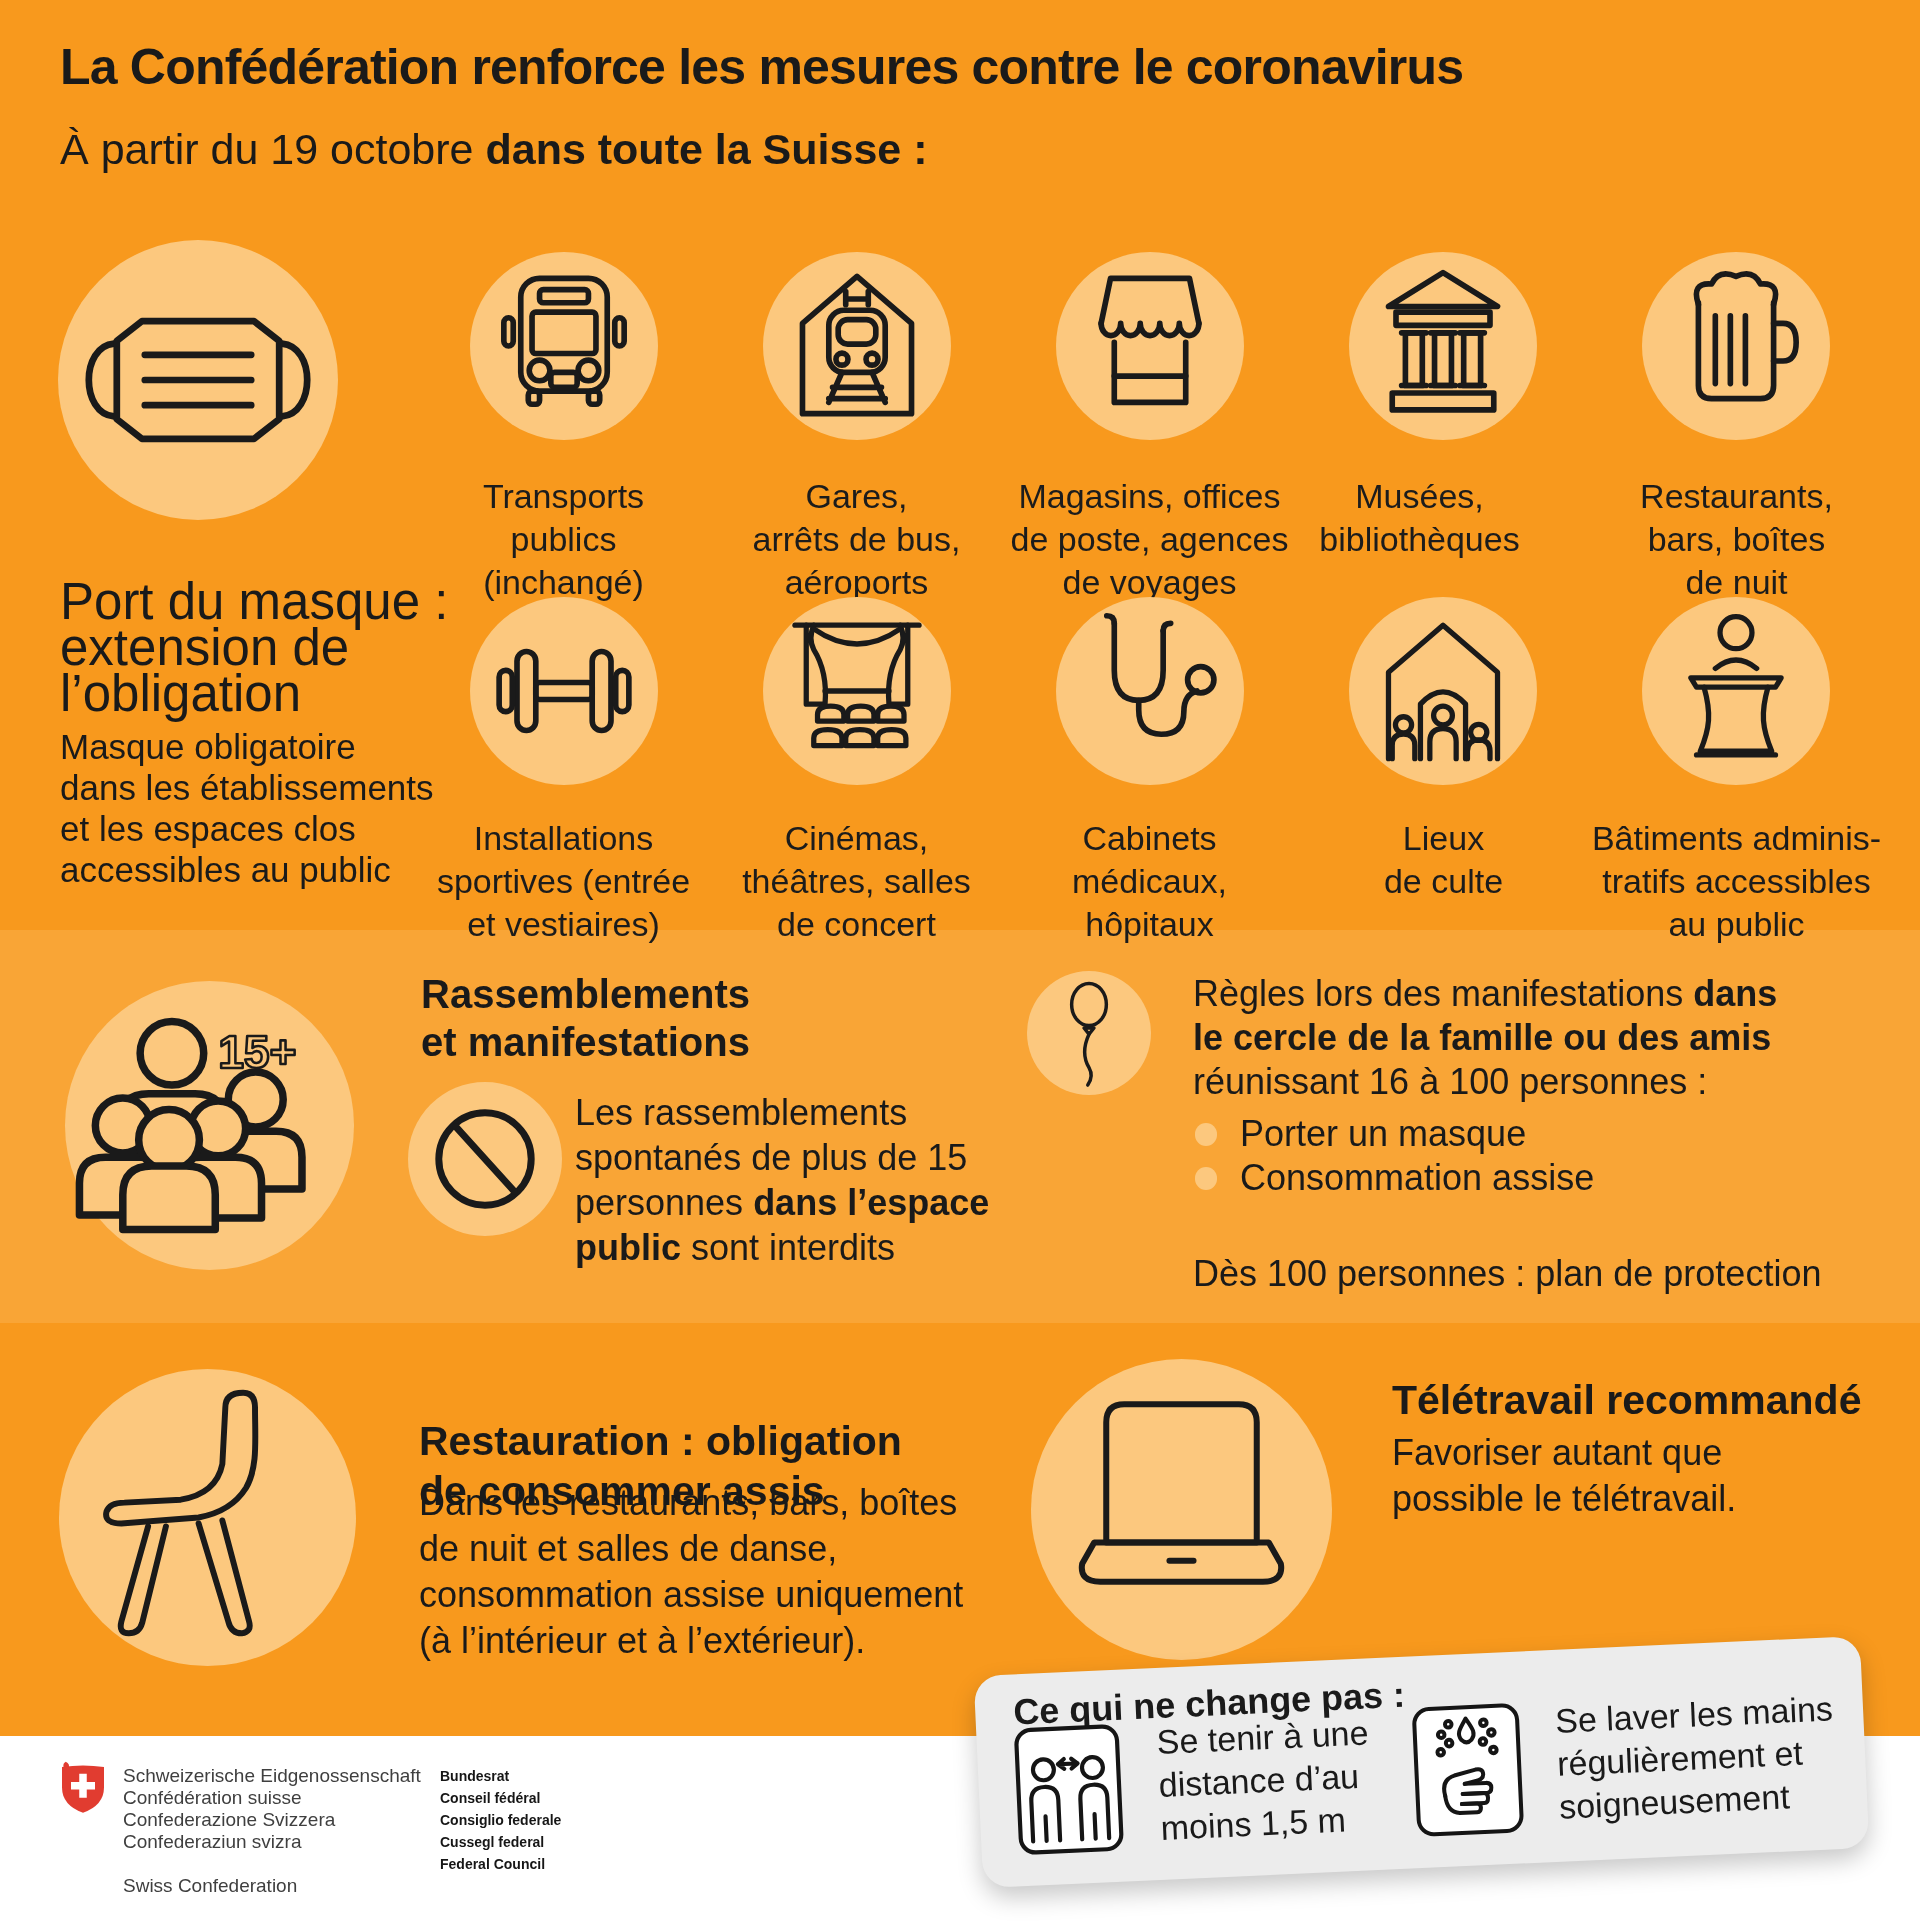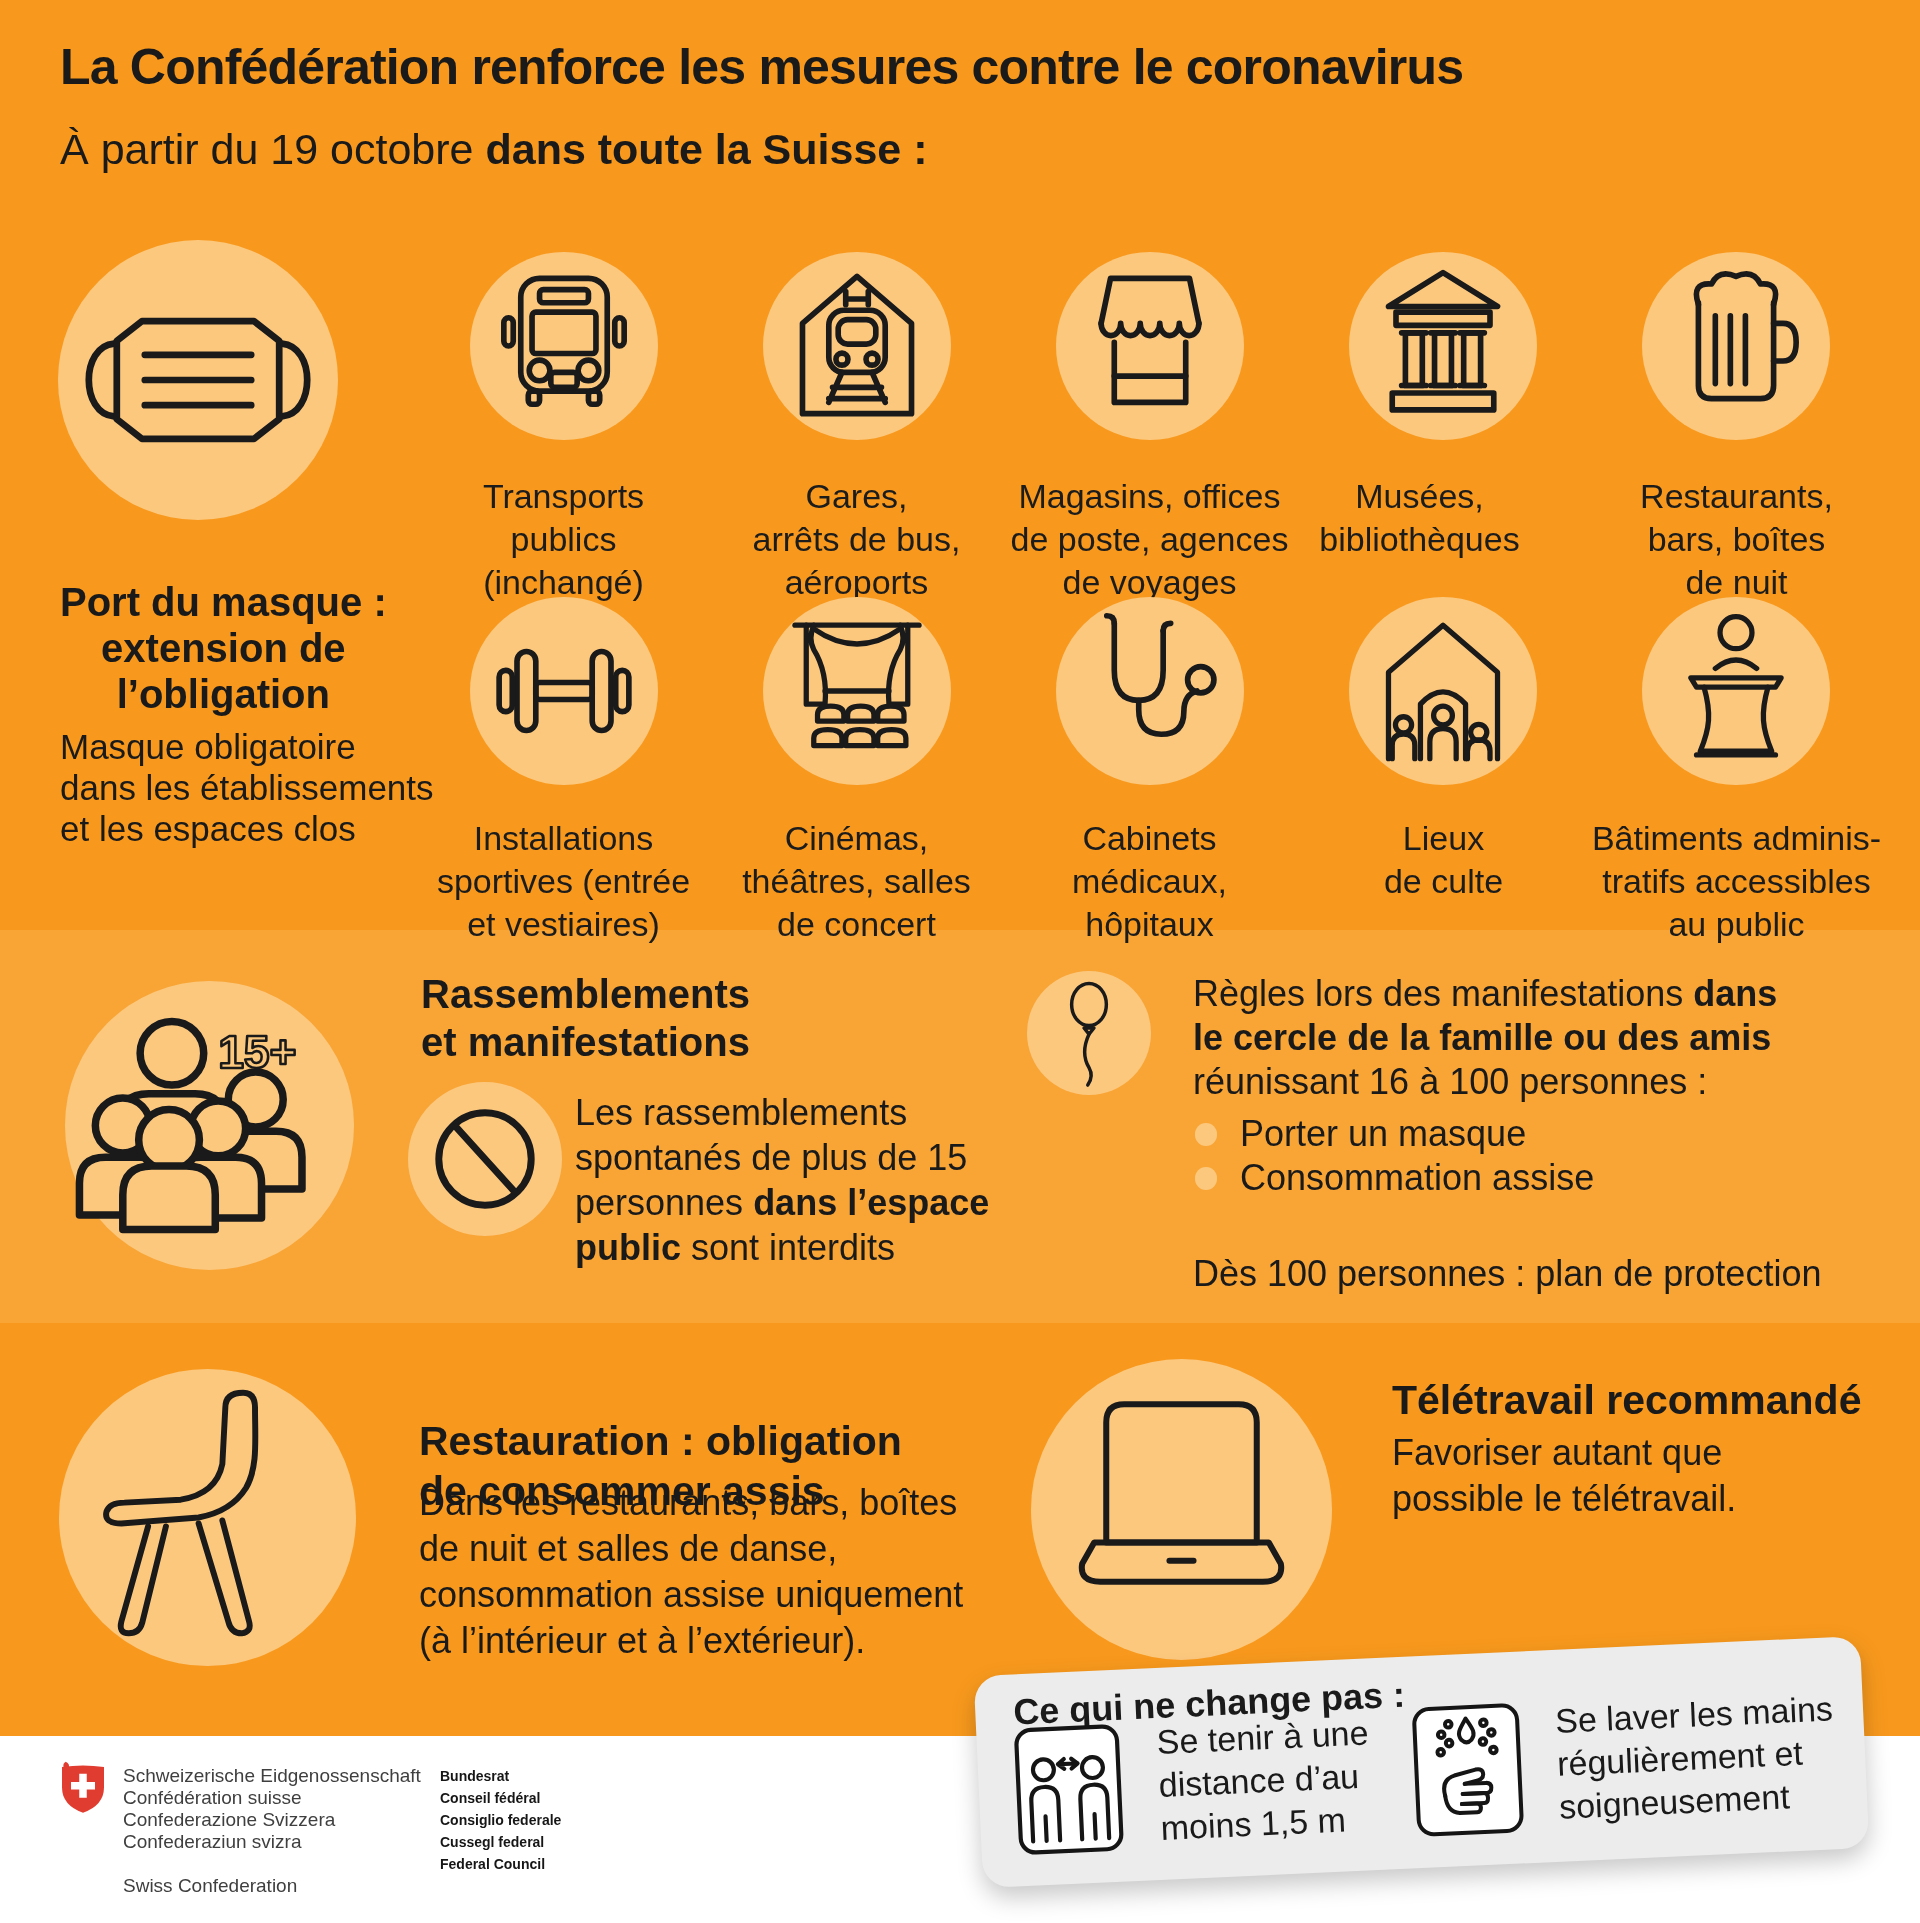--- a/index.html
+++ b/index.html
@@ -7,21 +7,21 @@
   .abs{position:absolute;}
   #canvas{position:relative;width:1921px;height:1924px;}
   .bg-orange{left:0;top:0;width:1921px;height:1736px;background:#F8991D;}
   .band-mid{left:0;top:930px;width:1921px;height:393px;background:#F9A536;}
   .lc{background:#FCC87E;border-radius:50%;}
   .lc svg{display:block;width:100%;height:100%;}
   .title{left:60px;top:38px;font-size:50px;font-weight:700;letter-spacing:-0.8px;white-space:nowrap;text-align:right;}
   .subtitle{left:60px;top:125px;font-size:43px;white-space:nowrap;}
   .b{font-weight:700;}
   .cell{width:331px;text-align:center;font-size:34px;line-height:43px;color:#1c1c1c;margin-top:26px;}
-  .mask-heading{left:60px;top:579px;font-size:40px;line-height:46px;font-weight:700;text-align:center;}
+  .mask-heading{left:60px;top:579px;font-size:51px;line-height:46px;font-weight:400;}
   .mask-body{left:60px;top:726px;font-size:35px;line-height:41px;}
   .gather-heading{left:421px;top:970px;font-size:40px;line-height:48px;font-weight:700;}
   .gather-body{left:575px;top:1090px;font-size:36px;line-height:45px;}
   .rules-text{left:1193px;top:972px;font-size:36px;line-height:44px;}
   .bullets{left:1193px;top:1112px;font-size:36px;line-height:44px;}
   .bullet{position:relative;padding-left:47px;margin-bottom:0px;height:44px;}
   .dot{position:absolute;left:1.5px;top:11.3px;width:22.5px;height:22.5px;border-radius:50%;background:#FCC87E;}
   .rules-note{left:1193px;top:1253px;font-size:36px;}
   .dining-heading{left:419px;top:1416px;font-size:41px;line-height:50px;font-weight:700;}
   .dining-body{left:419px;top:1480px;font-size:36px;line-height:46px;}
@@ -215,20 +215,21 @@
 
   <div class="abs mask-heading">
     <div>Port du masque :</div>
     <div>extension de</div>
     <div>l’obligation</div>
   </div>
   <div class="abs mask-body">
     <div>Masque obligatoire</div>
     <div>dans les établissements</div>
     <div>et les espaces clos</div>
+    <div>accessibles au public</div>
   </div>
 
   <div class="abs lc" style="left:65px;top:981px;width:289px;height:289px;">
     <svg viewBox="0 0 100 100" fill="none" stroke="#1a1a1a" stroke-width="2.6" stroke-linecap="round" stroke-linejoin="round">
       <circle cx="37" cy="25" r="11" fill="#FCC87E"></circle>
       <path d="M19,60 V49 Q19,39 29,39 H45 Q55,39 55,49 V60 Z" fill="#FCC87E"></path>
       <circle cx="66" cy="41" r="9.5" fill="#FCC87E"></circle>
       <path d="M50,72 V61 Q50,52 59,52 H73 Q82,52 82,61 V72 Z" fill="#FCC87E"></path>
       <circle cx="20" cy="50" r="9.5" fill="#FCC87E"></circle>
       <path d="M5,81 V70 Q5,61 14,61 H26 Q35,61 35,70 V81 Z" fill="#FCC87E"></path>

